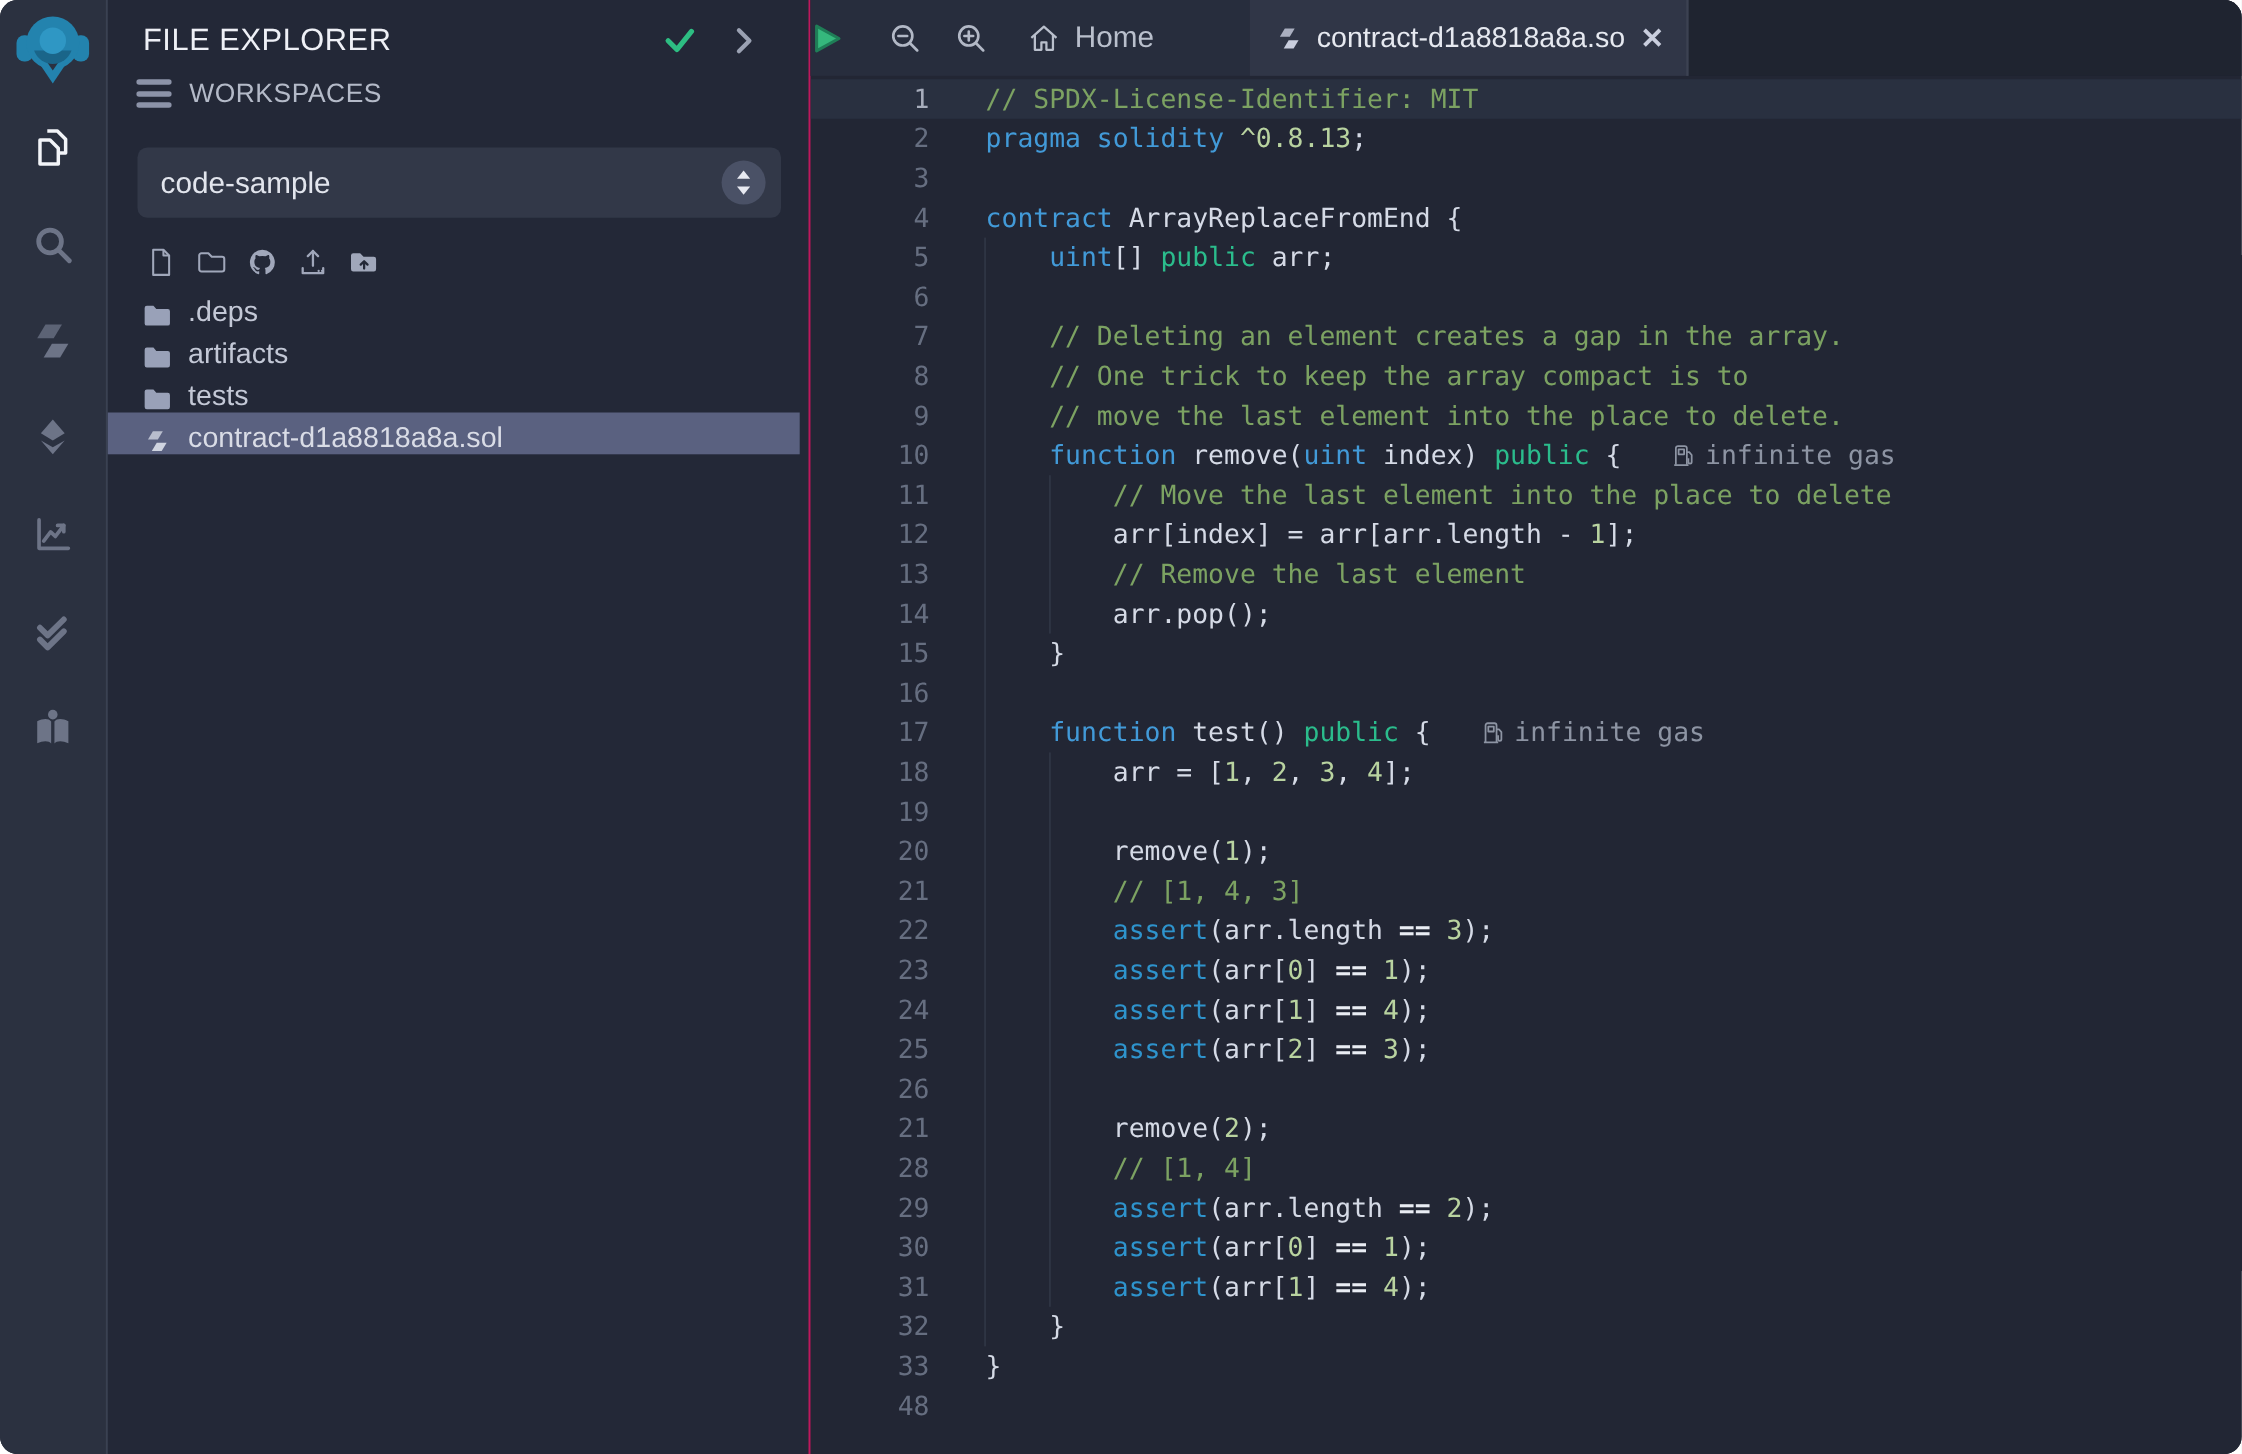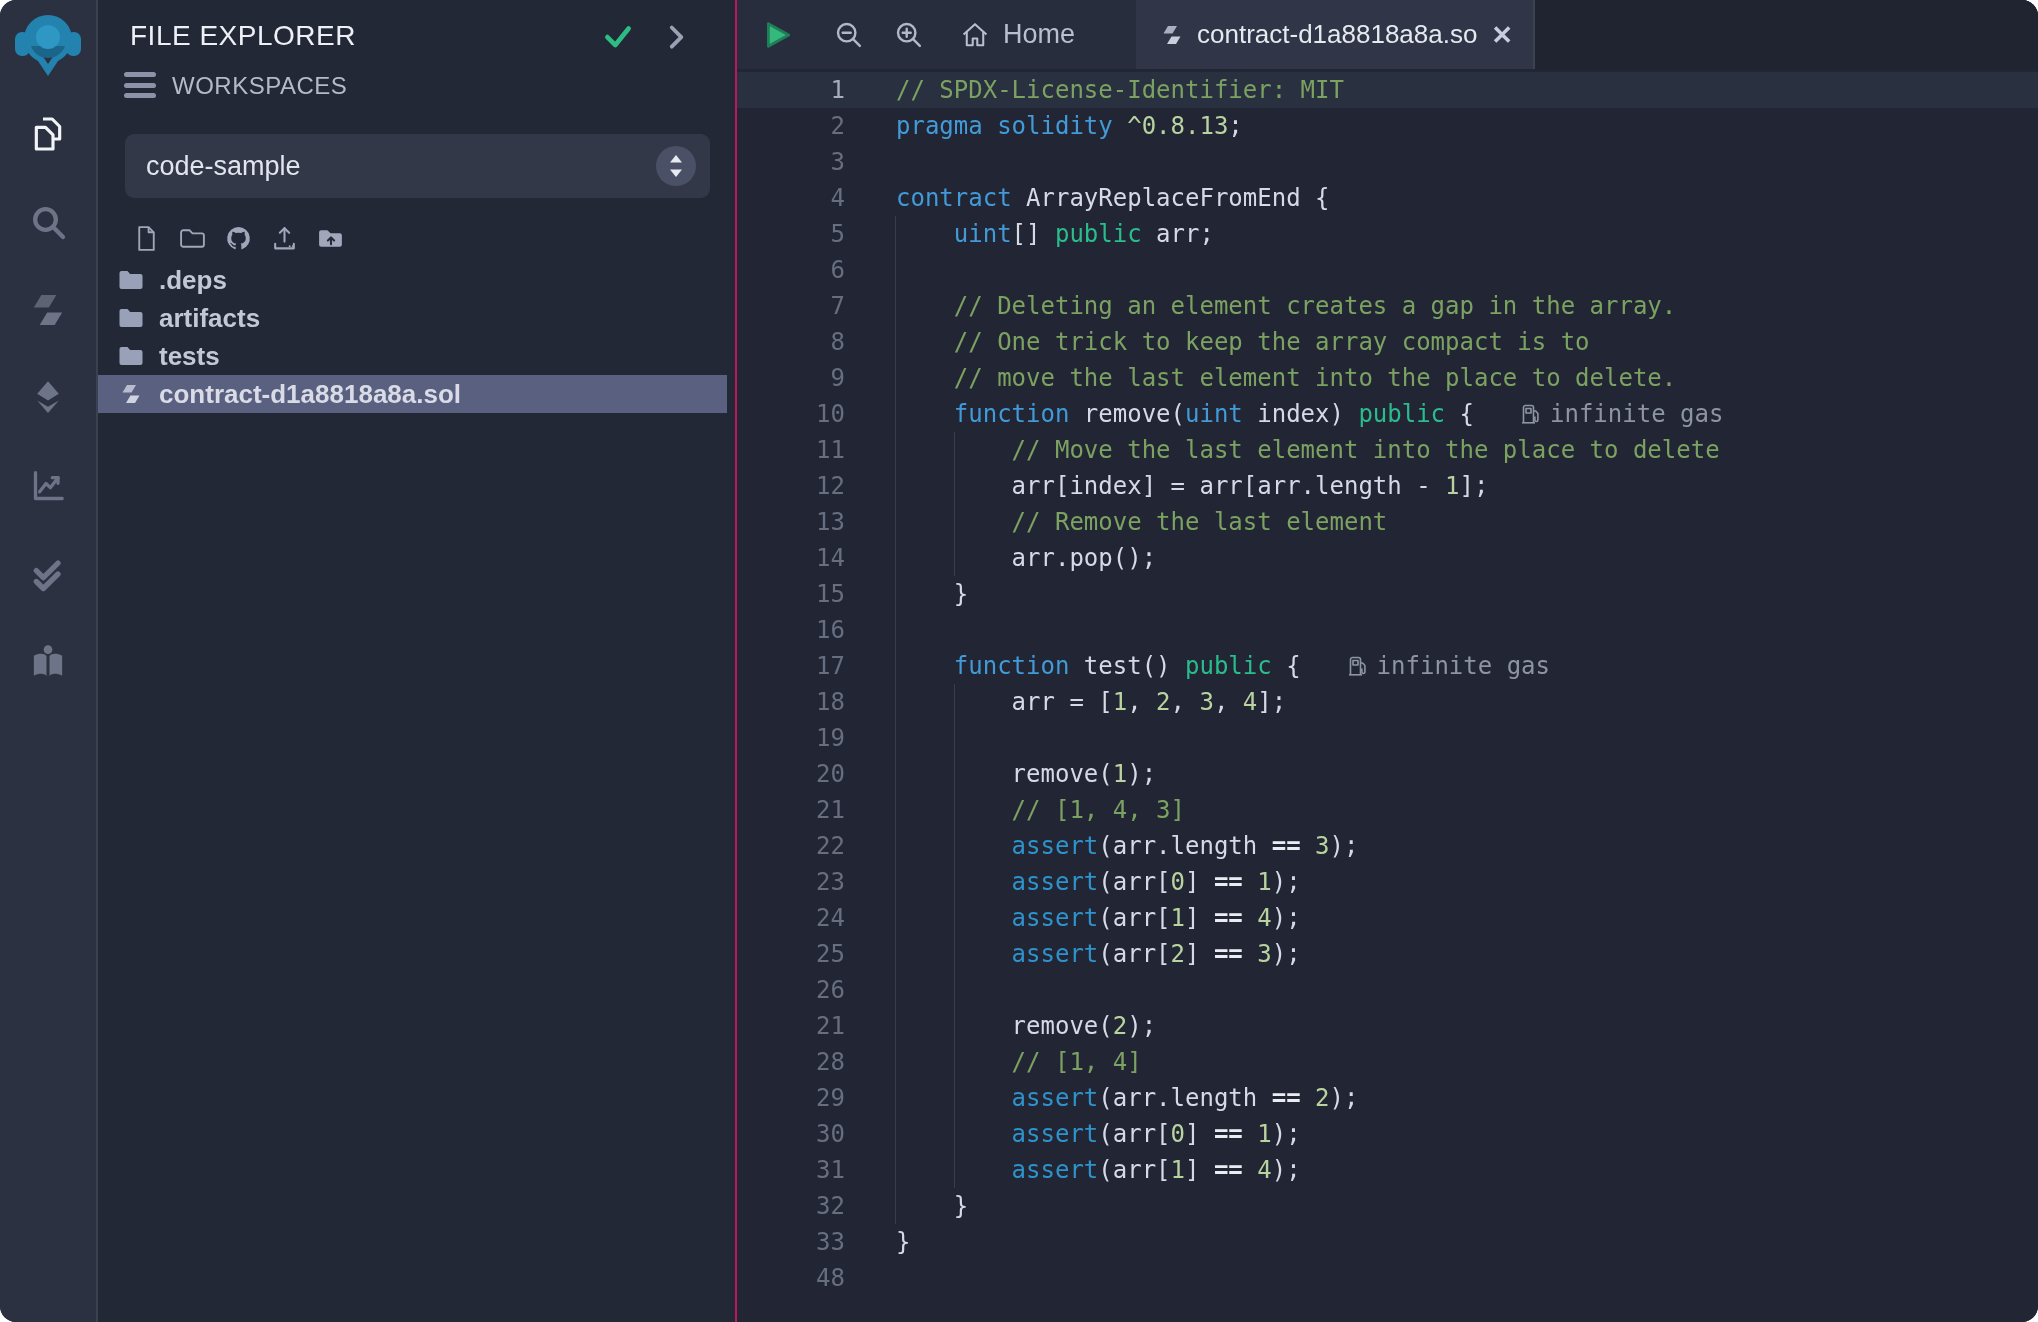--- a/index.html
+++ b/index.html
@@ -39,33 +39,33 @@
     margin:22px 25px 0 27px;height:64px;background:#323848;border-radius:9px;
     display:flex;align-items:center;padding:0 14px 0 21px;cursor:pointer;
   }
   .dropdown-value{font-size:27px;color:#e2e5ed;flex:1;}
   .stepper{width:40px;height:40px;border-radius:50%;background:#4a5166;flex:0 0 40px;cursor:pointer;}
   .actions{margin-top:26px;padding-left:34px;display:flex;align-items:center;gap:17px;}
   .action-icon{width:29px;height:29px;color:#a0a7ba;cursor:pointer;}
   .action-icon svg{width:29px;height:29px;display:block;}
   .tree{margin-top:8px;}
   .tree-row{
-    height:38px;display:flex;align-items:center;gap:15px;
-    padding-left:20px;font-size:26px;color:#c3c8d6;cursor:pointer;font-weight:bold;
+    height:38px;display:flex;align-items:flex-end;gap:15px;
+    padding-left:32px;font-size:26px;color:#c3c8d6;cursor:pointer;
   }
   .tree-row .t-icon{width:26px;height:24px;flex:0 0 26px;color:#99a1b8;}
   .tree-row .t-icon svg{width:26px;height:24px;display:block;}
   .tree-row.selected{background:#5a6180;margin-right:8px;color:#d9dce6;}
   .tree-row.selected .t-icon{color:#cfd4e0;}
   
   .editor{flex:1;display:flex;flex-direction:column;background:#222634;min-width:0;}
   .tabbar{height:69px;flex:0 0 69px;display:flex;align-items:stretch;background:#1f2430;}
   .toolbar-left{
     width:399px;flex:0 0 399px;background:#272d3d;
-    display:flex;align-items:center;padding-left:26px;
+    display:flex;align-items:center;
   }
   .tb-icon{cursor:pointer;display:flex;align-items:center;}
   .play{margin-right:40px;}
   .zoom-out{margin-right:28px;}
   .zoom-in{margin-right:34px;}
   .home-tab{display:flex;align-items:center;gap:12px;color:#b9bfcc;font-size:27px;cursor:pointer;}
   .tab-active{
     width:399px;flex:0 0 399px;background:#303647;
     border-right:2px solid #3c4252;
     display:flex;align-items:center;gap:13px;padding:0 20px 0 24px;cursor:pointer;

